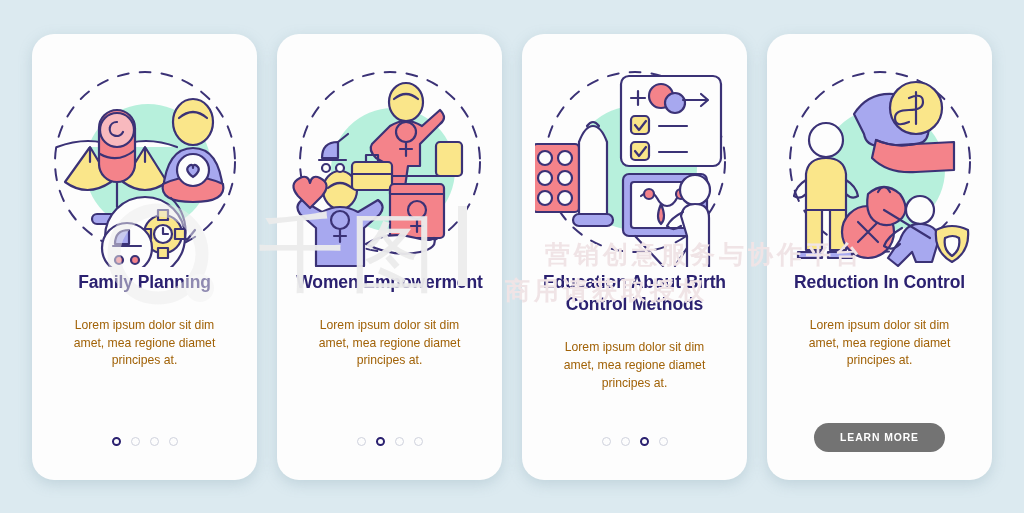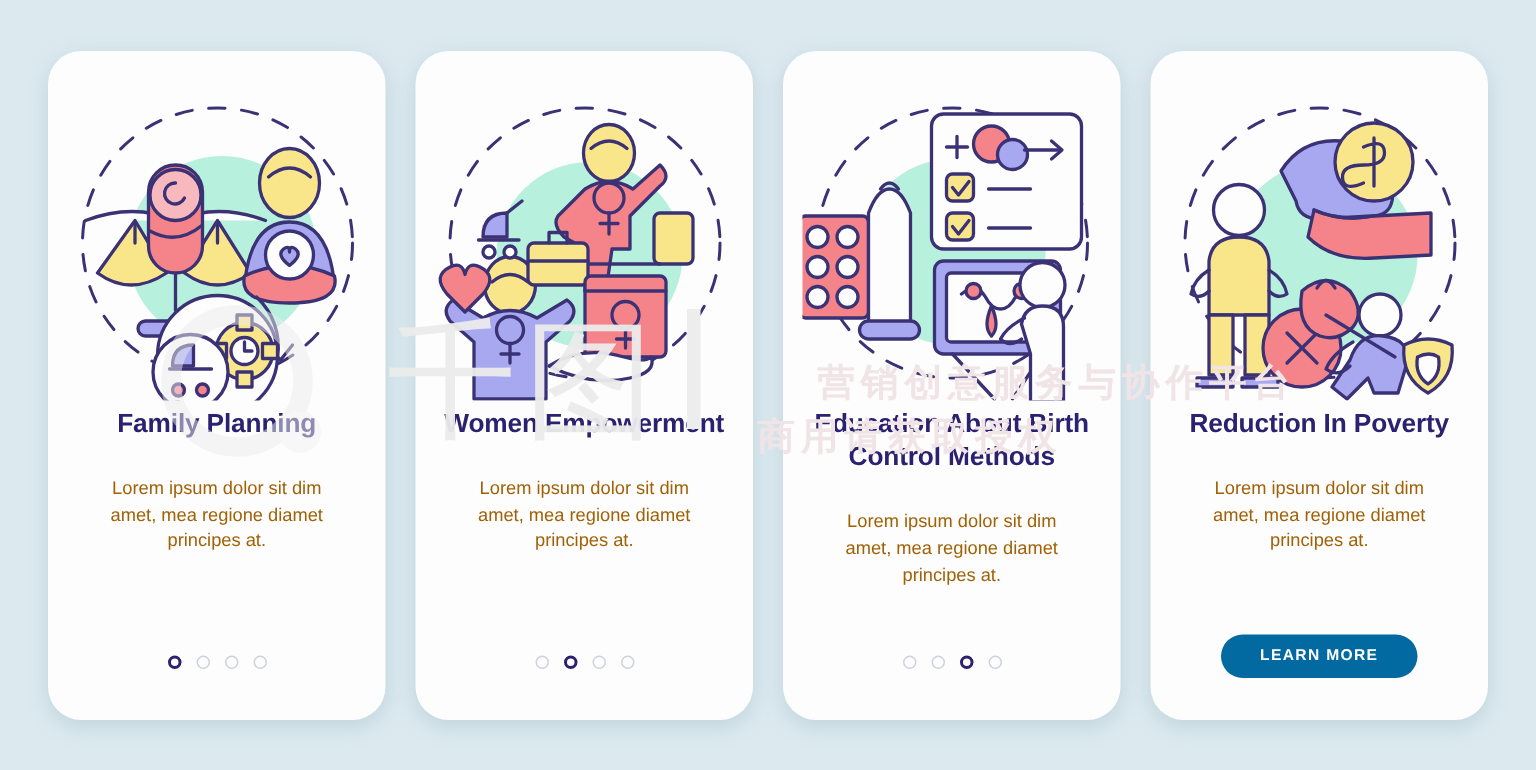--- a/index.html
+++ b/index.html
@@ -24,21 +24,21 @@
   }
   .desc{
     color:#a16207;font-size:12.2px;line-height:1.45;text-align:center;
     padding:0 26px;margin-top:24px;
   }
   .spacer{flex:1 1 auto;}
   .dots{display:flex;gap:10px;align-items:center;margin-bottom:34px;}
   .dot{width:9px;height:9px;border-radius:50%;border:1.6px solid #cfd2dd;box-sizing:border-box;}
   .dot.active{border-color:#2b2170;border-width:2.4px;}
   .cta{
-    margin-bottom:28px;background:#0369a1;color:#fff;border:none;
+    margin-bottom:28px;background:#737373;color:#fff;border:none;
     border-radius:18px;padding:0 26px;height:29px;line-height:29px;
     font-size:10.4px;font-weight:bold;letter-spacing:.9px;cursor:pointer;
     font-family:"Liberation Sans",sans-serif;
   }
   
   .wm{position:absolute;inset:0;pointer-events:none;z-index:5;}
   .wm-logo{position:absolute;left:96px;top:196px;width:150px;height:112px;opacity:.5;}
   .wm-qt{position:absolute;left:258px;top:196px;font-size:86px;color:#ececec;
          font-family:Liberation Sans, sans-serif;letter-spacing:6px;opacity:.95;}
   .wm-bar{position:absolute;left:458px;top:206px;width:9px;height:80px;background:#ededed;}
@@ -264,19 +264,19 @@
           <circle cx="140" cy="148" r="14" fill="#fdfdfd"></circle>
           <path d="M120 178 q6 -18 22 -16 q18 2 16 18 l-6 20 h-16 l-4 -10 l-14 14 l-10 -8 Z" fill="#a7a8ef"></path>
           <path d="M122 166 q-14 8 -18 18 q8 6 16 -2"></path>
           <line x1="104" y1="148" x2="150" y2="176"></line>
 
           <path d="M156 168 q16 -8 32 0 q2 22 -16 32 q-18 -10 -16 -32 Z" fill="#fae68a"></path>
           <path d="M165 176 q8 -4 14 0 q2 12 -7 18 q-9 -6 -7 -18 Z" fill="#fdfdfd"></path>
         </g>
       </svg>
     </div>
-    <div class="title">Reduction In Poverty</div>
+    <div class="title">Reduction In Control</div>
     <div class="desc">Lorem ipsum dolor sit dim amet, mea regione diamet principes at.</div>
     <div class="spacer"></div>
     <button class="cta">LEARN MORE</button>
   </div>
 
 </div>
 
 </body></html>

